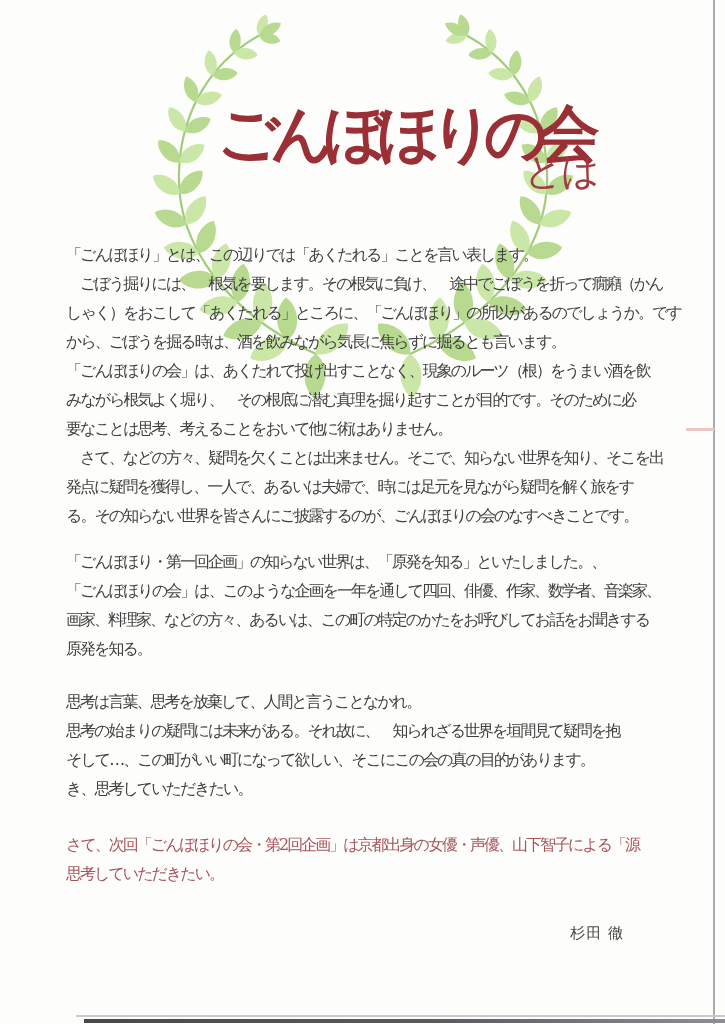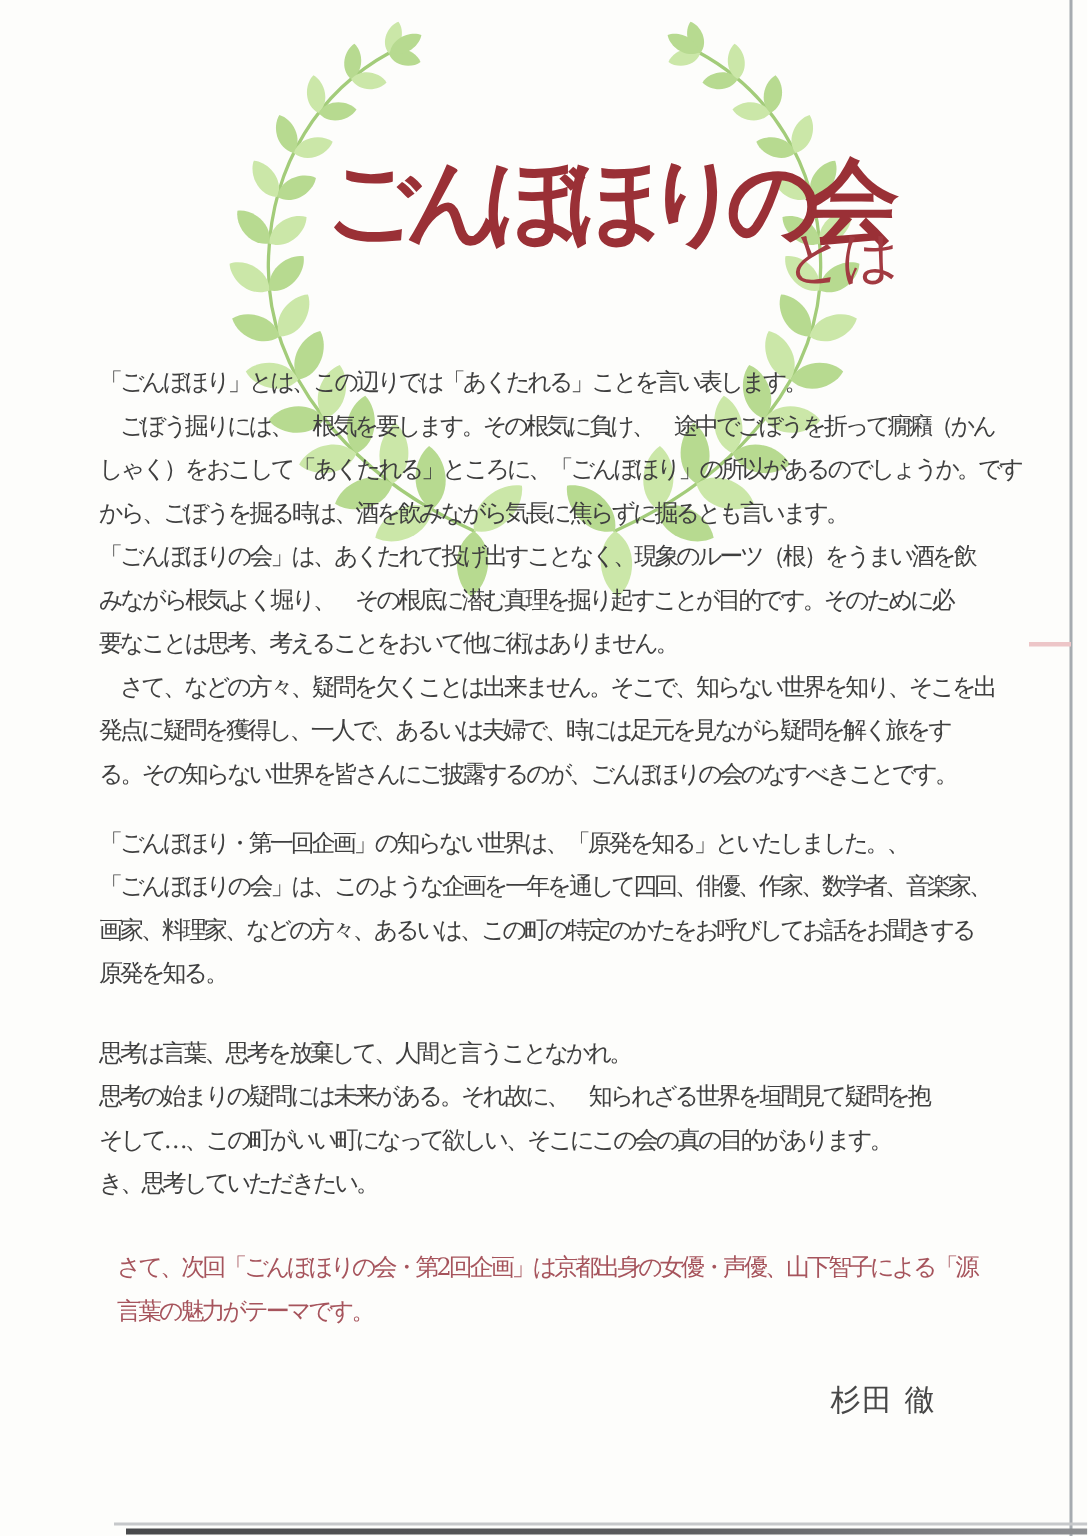--- a/index.html
+++ b/index.html
@@ -24,25 +24,25 @@
   }
   
   .body-text{
     position:absolute;left:66px;top:240px;width:604px;z-index:2;
     font-size:16px;letter-spacing:-2px;color:var(--body-text,#3f3f3f);
   }
   .line{height:29px;line-height:29px;white-space:nowrap;}
   .para{margin:0;}
   .para.m17{margin-top:17px;}
   .para.m24{margin-top:24px;}
-  .para.m27{margin-top:27px;margin-left:12px;}
+  .para.m27{margin-top:27px;}
   .para.red .line{color:var(--accent-red,#a6545c);}
   .signature{
     margin-top:31px;text-align:right;padding-right:46px;
-    font-size:20px;letter-spacing:1px;color:#474747;height:29px;line-height:29px;
+    font-size:15px;letter-spacing:1px;color:#474747;height:29px;line-height:29px;
   }
   
   .scan-edge-right{position:absolute;left:713px;top:0;width:2px;height:1024px;
     background:var(--scan-edge-gray,#a6abb0);z-index:3;}
   .scan-edge-bottom-faint{position:absolute;left:76px;top:1015px;width:649px;height:2px;
     background:#c6c8ca;z-index:3;}
   .scan-edge-bottom-dark{position:absolute;left:84px;top:1019px;width:641px;height:4px;
     background:linear-gradient(to right,var(--scan-bottom-dark,#48494b),#5a5b5d 55%,#8d8f92);z-index:3;}
   .scan-mark-pink{position:absolute;left:686px;top:428px;width:28px;height:3px;
     background:#edc6c8;z-index:3;}
@@ -151,21 +151,21 @@
 
     <div class="para m24">
       <div class="line">思考は言葉、思考を放棄して、人間と言うことなかれ。</div>
       <div class="line">思考の始まりの疑問には未来がある。それ故に、　知られざる世界を垣間見て疑問を抱</div>
       <div class="line">そして…、この町がいい町になって欲しい、そこにこの会の真の目的があります。</div>
       <div class="line">き、思考していただきたい。</div>
     </div>
 
     <div class="para m27 red">
       <div class="line">さて、次回「ごんぼほりの会・第2回企画」は京都出身の女優・声優、山下智子による「源</div>
-      <div class="line">言葉の魅力がテーマです。</div>
+      <div class="line">思考していただきたい。</div>
     </div>
 
     <div class="signature">杉田 徹</div>
   </div>
 
   <div class="scan-edge-right"></div>
   <div class="scan-edge-bottom-faint"></div>
   <div class="scan-edge-bottom-dark"></div>
   <div class="scan-mark-pink"></div>
 </div>

